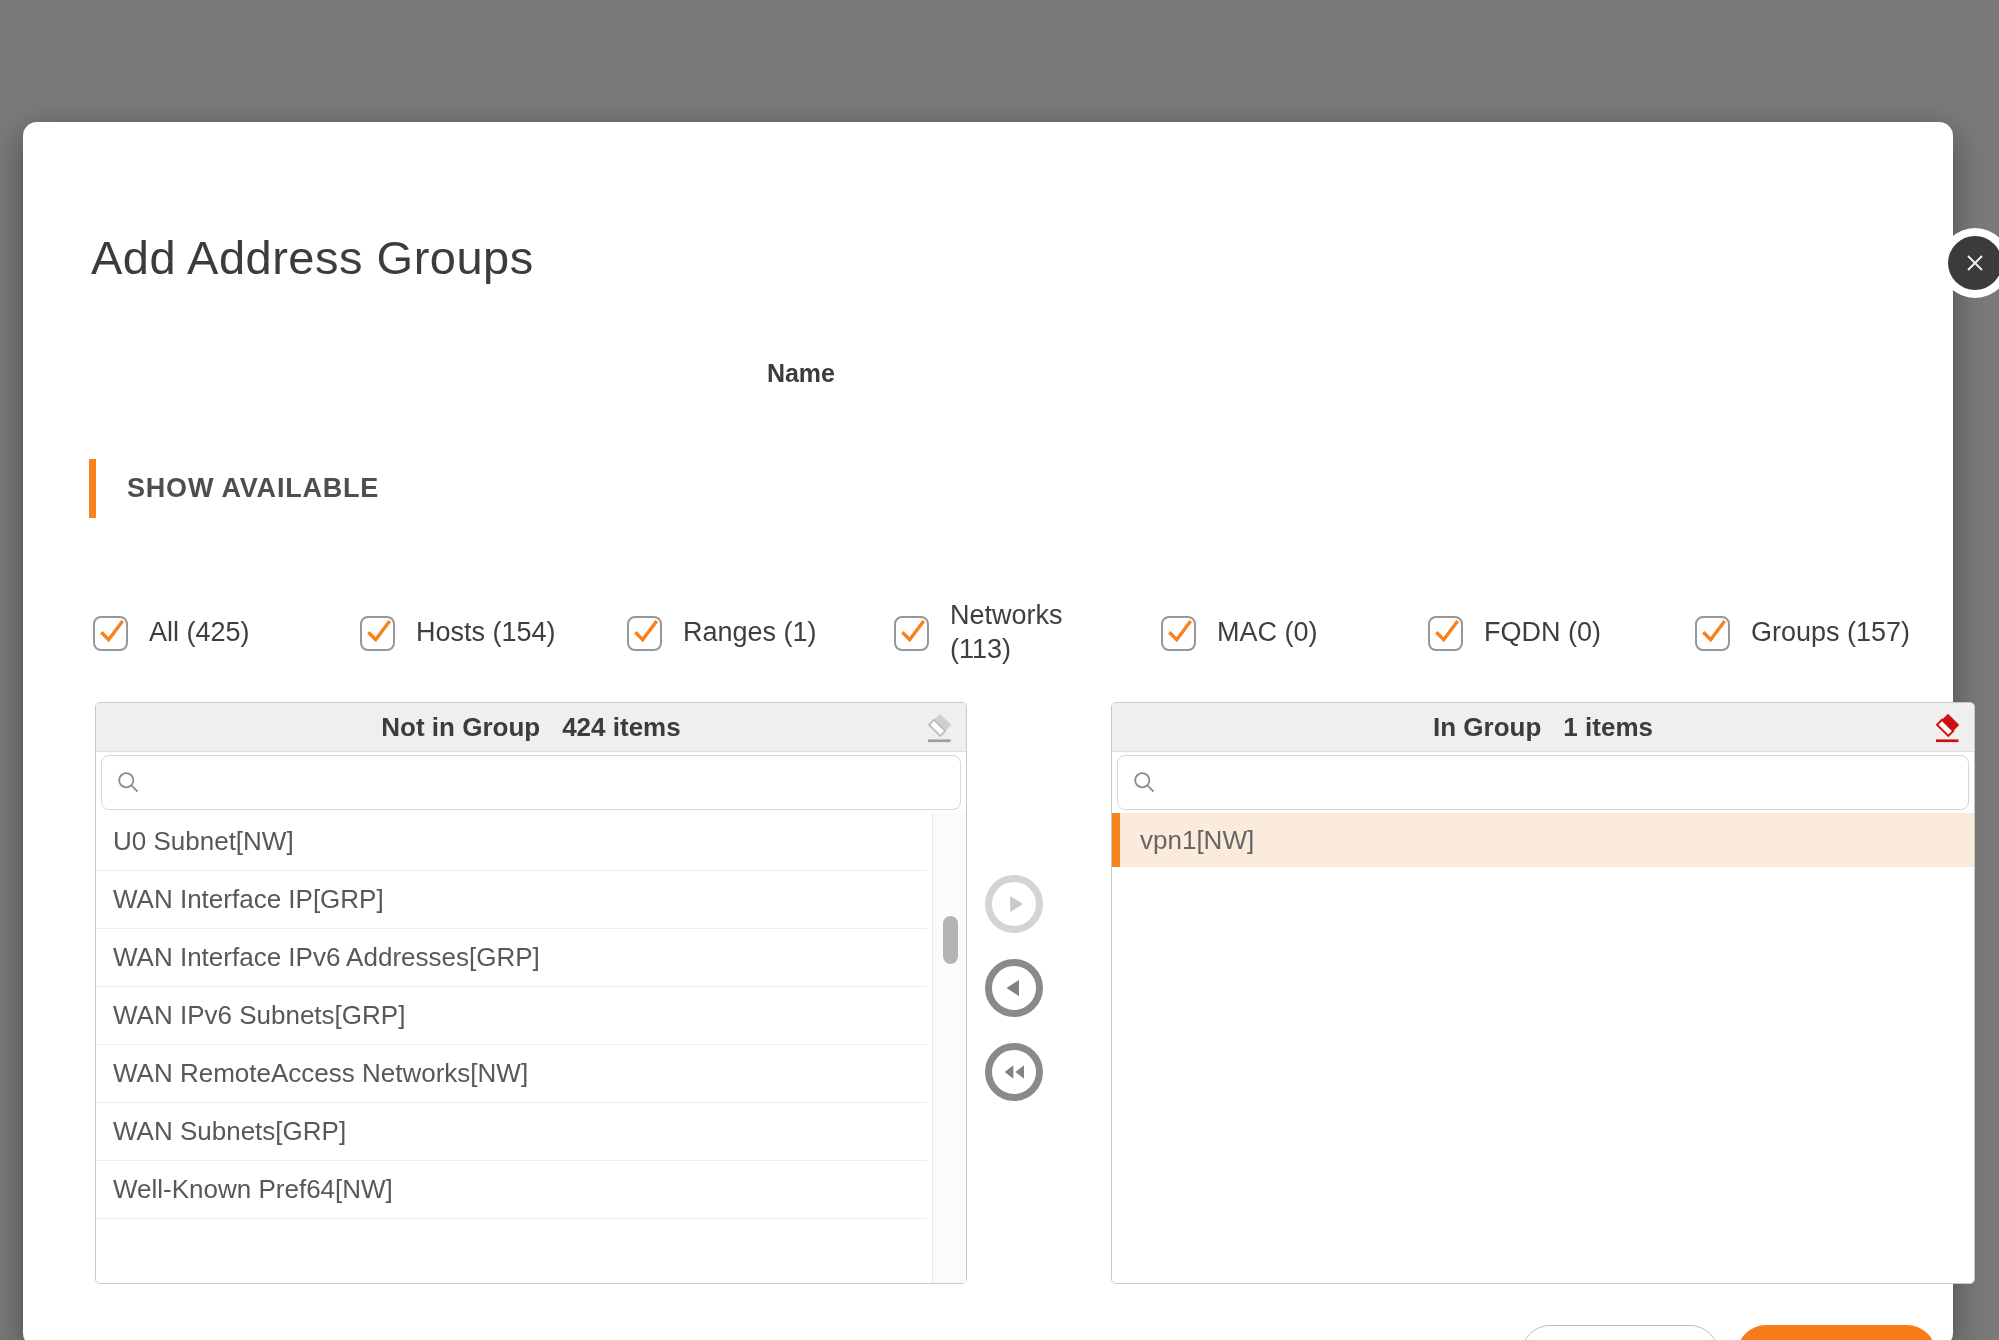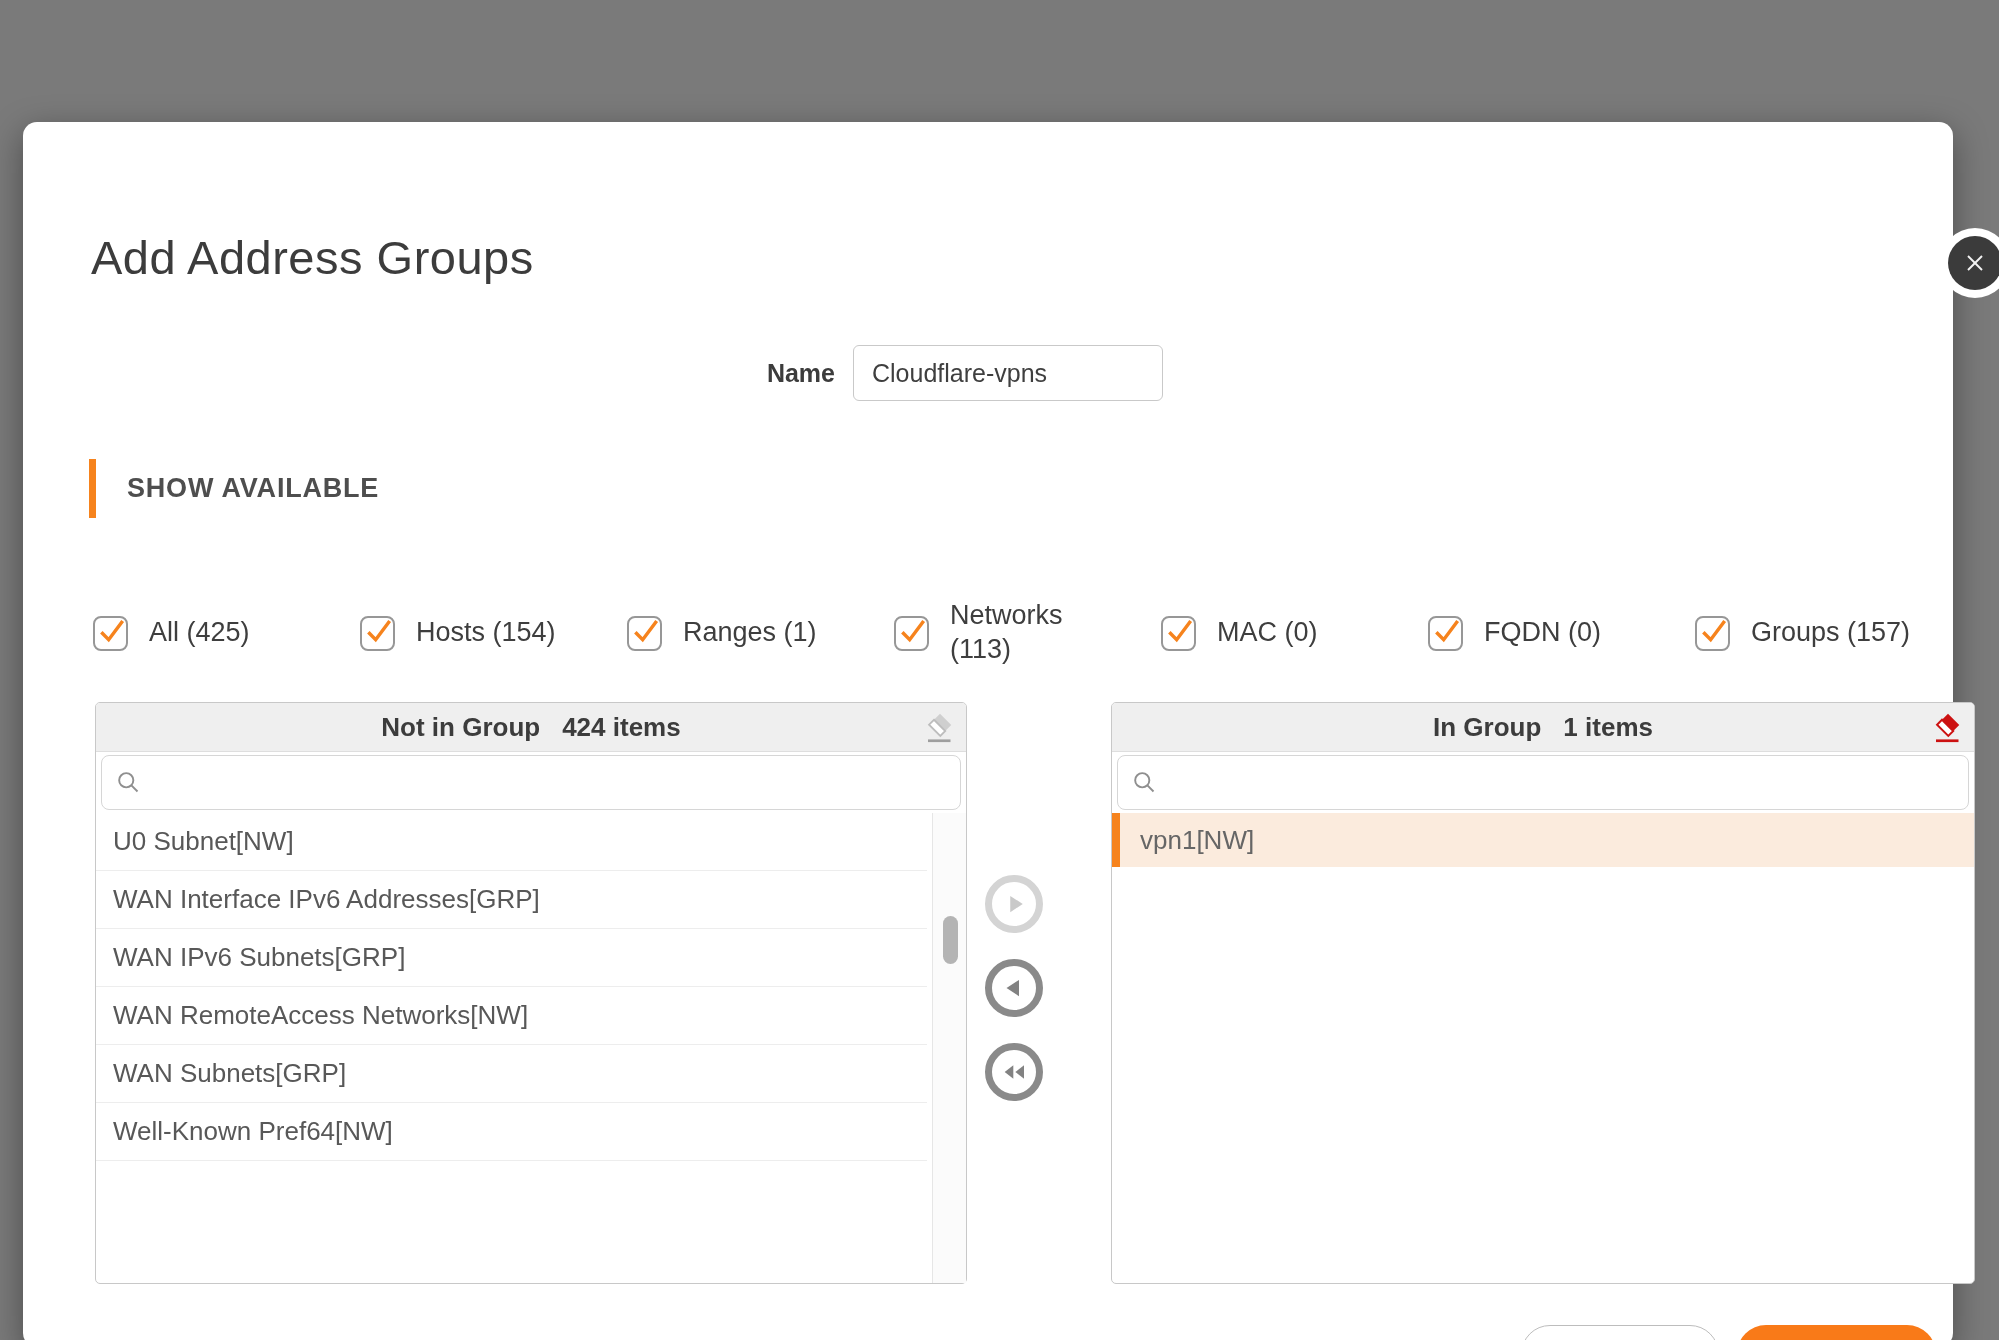--- a/index.html
+++ b/index.html
@@ -133,21 +133,20 @@
     <div class="close-btn">
       <div class="close-inner">
         <svg width="28" height="28" viewBox="0 0 24 24">
           <line x1="6" y1="6" x2="18" y2="18" stroke="#f3f3f3" stroke-width="1.6"></line>
           <line x1="18" y1="6" x2="6" y2="18" stroke="#f3f3f3" stroke-width="1.6"></line>
         </svg>
       </div>
     </div>
 
     <div class="name-label">Name</div>
-    <input class="name-input" type="text" value="Cloudflare-vpns" style="">
 
     <div class="section-bar"></div>
     <div class="section-label">SHOW AVAILABLE</div>
 
     <div class="filters">
       <div class="filter">
         <div class="cbox">
           <svg width="32" height="32" viewBox="0 0 24 24">
               <polyline points="4,13 9.5,18.5 20,4.5" fill="none" stroke="#f6831d" stroke-width="2.6"></polyline>
             </svg>
@@ -218,20 +217,21 @@
       </div>
       <div class="search-box">
         <svg width="27" height="27" viewBox="0 0 24 24">
           <circle cx="10" cy="10" r="6.3" fill="none" stroke="#8f8f8f" stroke-width="1.7"></circle>
           <line x1="14.6" y1="14.6" x2="20" y2="20" stroke="#8f8f8f" stroke-width="1.7"></line>
         </svg>
         <input class="search-input" type="text" style="">
       </div>
       <div class="list">
         <div class="row">U0 Subnet[NW]</div>
+        <div class="row">WAN Interface IP[GRP]</div>
         <div class="row">WAN Interface IPv6 Addresses[GRP]</div>
         <div class="row">WAN IPv6 Subnets[GRP]</div>
         <div class="row">WAN RemoteAccess Networks[NW]</div>
         <div class="row">WAN Subnets[GRP]</div>
         <div class="row">Well-Known Pref64[NW]</div>
       </div>
       <div class="scroll-track">
         <div class="scroll-thumb"></div>
       </div>
     </div>

